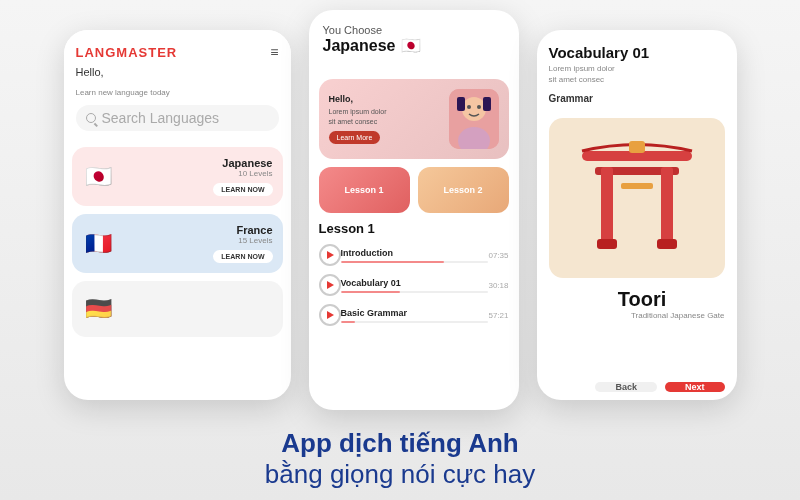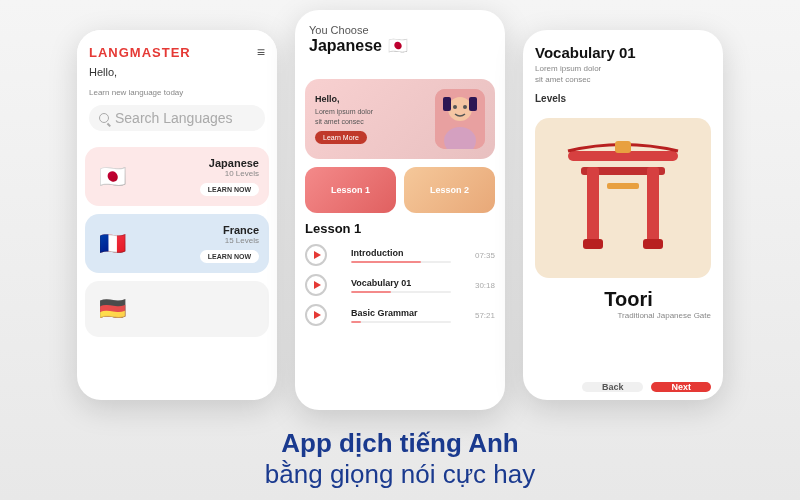--- a/index.html
+++ b/index.html
@@ -57,21 +57,21 @@
     .phone {
       background: white;
       border-radius: 24px;
       box-shadow: 0 8px 30px rgba(0,0,0,0.15);
       overflow: hidden;
       position: relative;
     }
 
     
     .phone-1 {
-      width: 200px;
+      width: 227px;
       height: 370px;
       margin-top: 20px;
     }
 
     
     .phone-2 {
       width: 210px;
       height: 400px;
       margin-top: 0px;
     }
@@ -302,21 +302,21 @@
     }
     .lesson-title {
       font-size: 13px;
       font-weight: 800;
       color: #111;
       margin-bottom: 8px;
     }
     .lesson-item {
       display: flex;
       align-items: center;
-      gap: 24px;
+      gap: 0;
       margin-bottom: 8px;
     }
     .play-btn {
       width: 22px;
       height: 22px;
       border-radius: 50%;
       border: 2px solid #ccc;
       display: flex;
       align-items: center;
       justify-content: center;
@@ -570,21 +570,21 @@
         <div class="lesson-item-time">57:21</div>
       </div>
     </div>
   </div>
 
   <div class="phone phone-3">
     <div class="phone-3-inner">
       <div class="phone-3-header">
         <div class="vocab-title">Vocabulary 01</div>
         <div class="vocab-subtitle">Lorem ipsum dolor<br>sit amet consec</div>
-        <div class="object-label">Levels</div>
+        <div class="object-label">Grammar</div>
       </div>
 
       <div class="toori-card">
 
         <svg class="torii-svg" viewBox="0 0 120 130">
 
           <rect x="5" y="18" width="110" height="10" rx="5" fill="#d64040"></rect>
 
           <rect x="18" y="34" width="84" height="8" rx="3" fill="#c03030"></rect>
 

